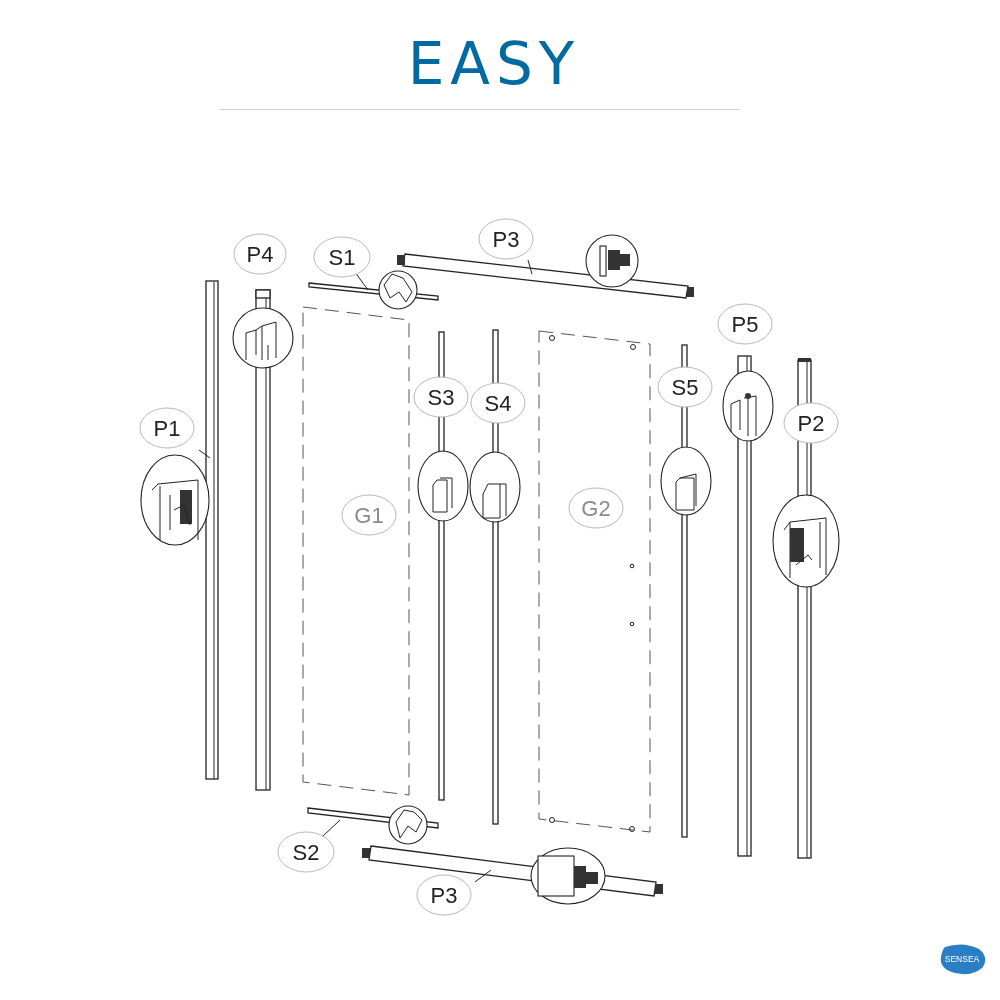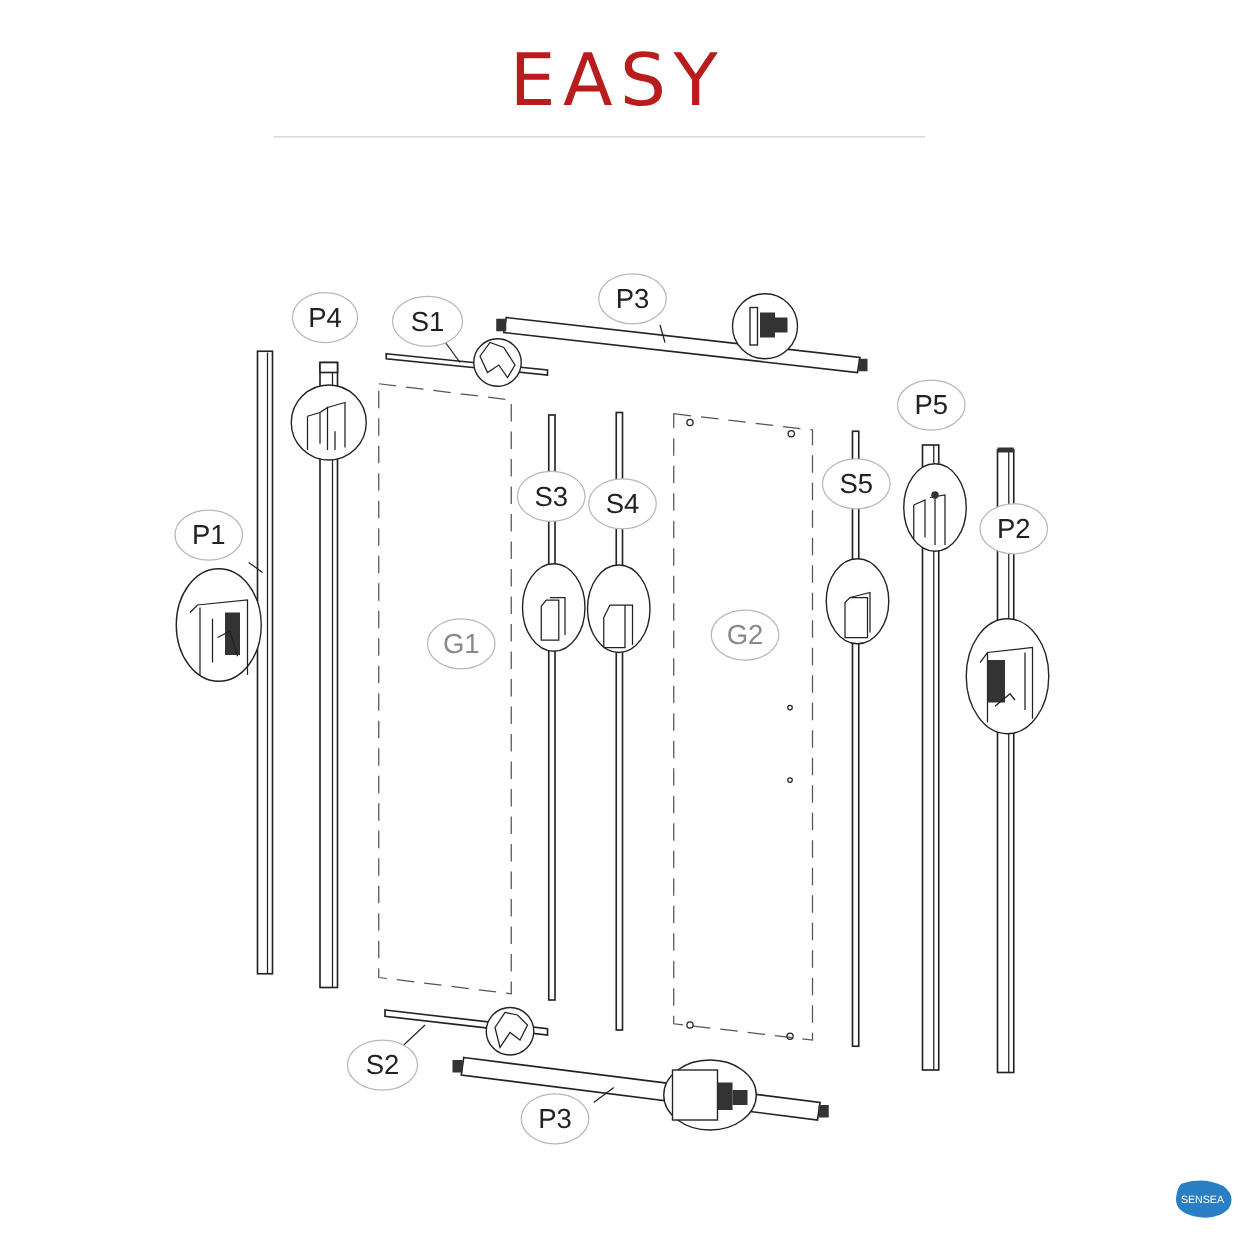--- a/index.html
+++ b/index.html
@@ -1,17 +1,17 @@
 <!DOCTYPE html>
 <html><head>
 <meta charset="utf-8">
 <style>
   html, body { margin:0; padding:0; background:#ffffff; }
   body { width:1000px; height:1000px; position:relative; overflow:hidden; font-family:"Liberation Sans", sans-serif; }
-  .title { position:absolute; left:0; width:988px; top:30px; text-align:center; font-size:58px; letter-spacing:6px; color:#b91c1c; font-family:"DejaVu Sans", sans-serif; font-weight:normal; }
+  .title { position:absolute; left:0; width:988px; top:30px; text-align:center; font-size:58px; letter-spacing:6px; color:#0369a1; font-family:"DejaVu Sans", sans-serif; font-weight:normal; }
   .title-rule { position:absolute; left:219px; width:521px; top:109px; height:1px; background:#d0d0d0; }
   svg.diagram { position:absolute; left:0; top:0; width:1000px; height:1000px; }
   .lbl { font-family:"Liberation Sans", sans-serif; font-size:22px; fill:#222; text-anchor:middle; dominant-baseline:central; }
   .lbl.gray { fill:#8a8a8a; }
   .bubble { fill:#fff; stroke:#b8b8b8; stroke-width:1; }
   .bar { fill:#fff; stroke:#222; stroke-width:1.3; }
   .dark { fill:#333; }
   .thin { stroke:#222; stroke-width:1; fill:none; }
   .dash { stroke:#555; stroke-width:1; fill:none; stroke-dasharray:14 8; }
   .detail { fill:#fff; stroke:#222; stroke-width:1.1; }

